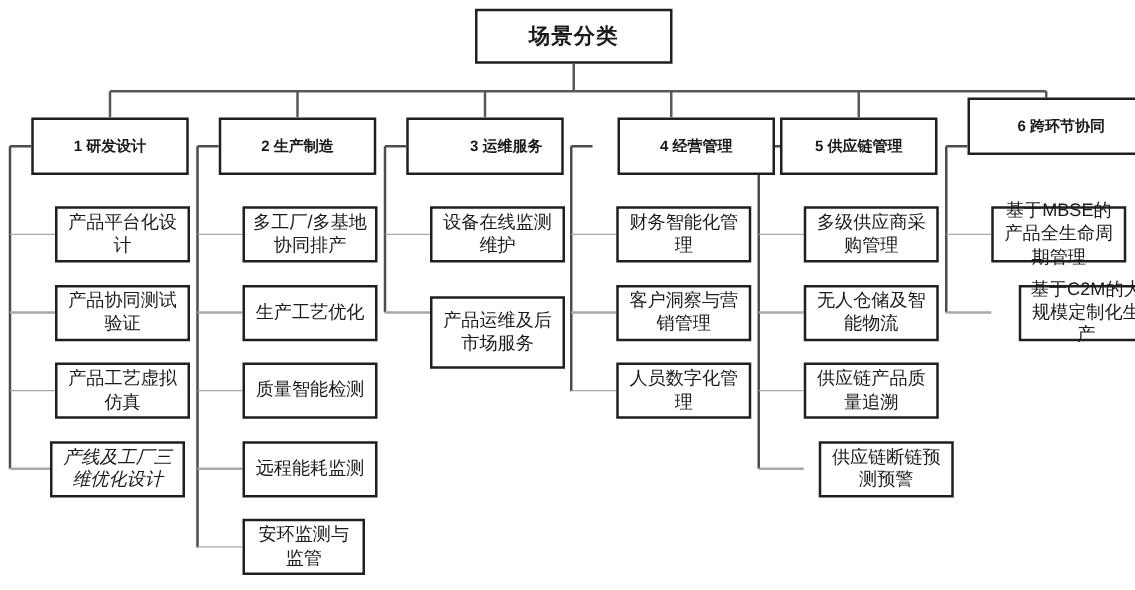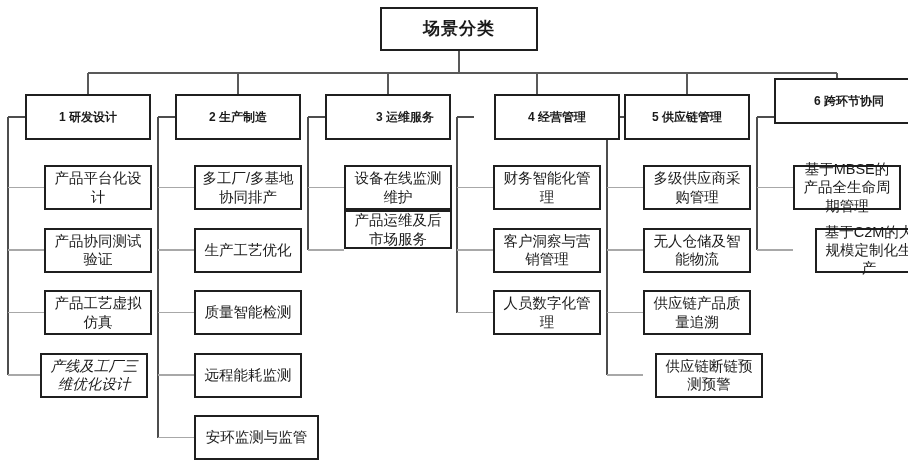--- a/index.html
+++ b/index.html
@@ -80,29 +80,29 @@
       <div class="vline line-mid" style="left: 157.25px; top: 117px; height: 320.5px; width: 1.5px;"></div>
       <div class="hline line-light" style="left: 158px; top: 186.85px; width: 36px; height: 1.3px;"></div>
       <div class="node leaf" style="left: 194px; top: 165px; width: 108px; height: 45px;">多工厂/多基地协同排产</div>
       <div class="hline line-light" style="left: 158px; top: 249.35px; width: 36px; height: 1.3px;"></div>
       <div class="node leaf" style="left: 194px; top: 227.5px; width: 108px; height: 45px;">生产工艺优化</div>
       <div class="hline line-light" style="left: 158px; top: 311.85px; width: 36px; height: 1.3px;"></div>
       <div class="node leaf" style="left: 194px; top: 290px; width: 108px; height: 45px;">质量智能检测</div>
       <div class="hline line-light" style="left: 158px; top: 374.35px; width: 36px; height: 1.3px;"></div>
       <div class="node leaf" style="left: 194px; top: 352.5px; width: 108px; height: 45px;">远程能耗监测</div>
       <div class="hline line-light" style="left: 158px; top: 436.85px; width: 36px; height: 1.3px;"></div>
-      <div class="node leaf" style="left: 194px; top: 415px; width: 125px; height: 45px;">安环监测与监管</div>
+      <div class="node leaf" style="left: 194px; top: 415px; width: 98px; height: 45px;">安环监测与监管</div>
       <div class="vline line-dark" style="left: 387.35px; top: 73px; height: 21px; width: 1.3px;"></div>
       <div class="node category" style="left: 325px; top: 94px; width: 126px; height: 46px; padding-left: 34px;">3 运维服务</div>
       <div class="hline line-mid" style="left: 308px; top: 116.25px; width: 17px; height: 1.5px;"></div>
       <div class="vline line-mid" style="left: 307.25px; top: 117px; height: 133px; width: 1.5px;"></div>
       <div class="hline line-light" style="left: 308px; top: 186.85px; width: 36px; height: 1.3px;"></div>
       <div class="node leaf" style="left: 344px; top: 165px; width: 108px; height: 45px;">设备在线监测维护</div>
       <div class="hline line-light" style="left: 308px; top: 249.35px; width: 36px; height: 1.3px;"></div>
-      <div class="node leaf" style="left: 344px; top: 210px; width: 108px; height: 39px;">产品运维及后市场服务</div>
+      <div class="node leaf" style="left: 344px; top: 237px; width: 108px; height: 58px;">产品运维及后市场服务</div>
       <div class="vline line-dark" style="left: 536.35px; top: 73px; height: 21px; width: 1.3px;"></div>
       <div class="node category" style="left: 474px; top: 94px; width: 126px; height: 46px; margin-left: 20px;">4 经营管理</div>
       <div class="hline line-mid" style="left: 457px; top: 116.25px; width: 17px; height: 1.5px;"></div>
       <div class="vline line-mid" style="left: 456.25px; top: 117px; height: 195.5px; width: 1.5px;"></div>
       <div class="hline line-light" style="left: 457px; top: 186.85px; width: 36px; height: 1.3px;"></div>
       <div class="node leaf" style="left: 493px; top: 165px; width: 108px; height: 45px;">财务智能化管理</div>
       <div class="hline line-light" style="left: 457px; top: 249.35px; width: 36px; height: 1.3px;"></div>
       <div class="node leaf" style="left: 493px; top: 227.5px; width: 108px; height: 45px;">客户洞察与营销管理</div>
       <div class="hline line-light" style="left: 457px; top: 311.85px; width: 36px; height: 1.3px;"></div>
       <div class="node leaf" style="left: 493px; top: 290px; width: 108px; height: 45px;">人员数字化管理</div>

